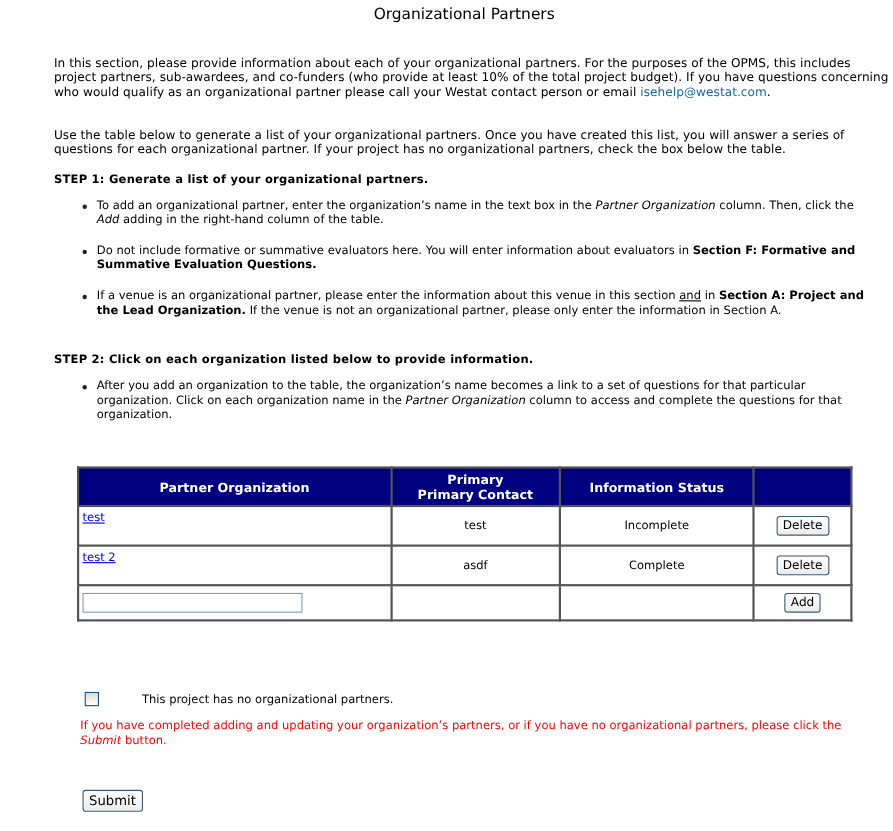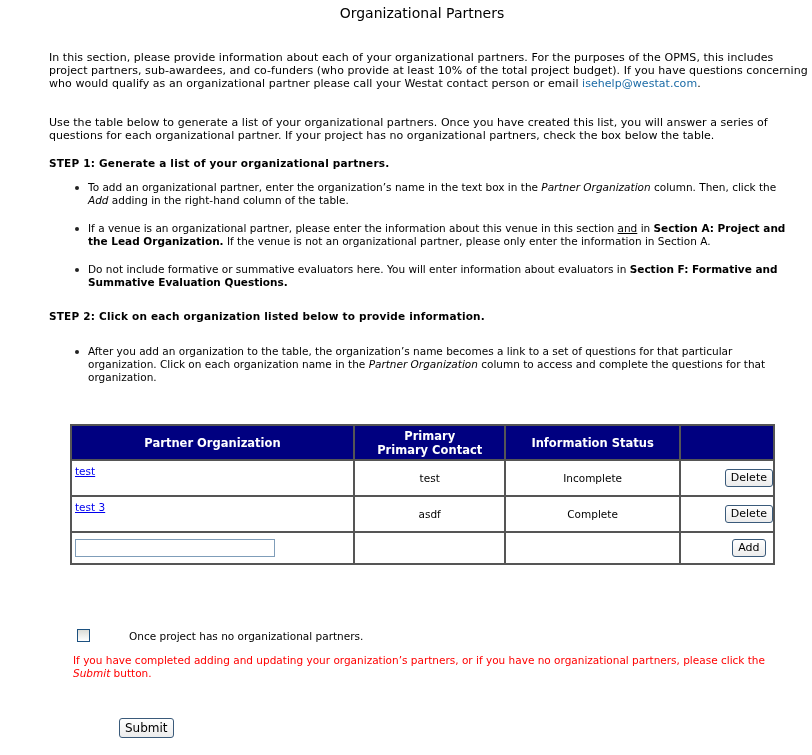--- a/index.html
+++ b/index.html
@@ -12,21 +12,21 @@
       font-size: 14px; color: #000;
     }
     .para {
       position: absolute; left: 49px; width: 760px; line-height: 13px; font-size: 11px;
       letter-spacing: 0.05px;
     }
     .p1 { top: 51px; }
     .p2 { top: 116px; }
     .step { position: absolute; left: 49px; font-weight: bold; font-size: 10.5px; letter-spacing: 0.2px; }
     .step1 { top: 157px; }
-    .step2 { top: 310px; text-align: right; }
+    .step2 { top: 321px; text-align: right; }
     ul.bullets { position: absolute; left: 70px; width: 730px; margin: 0; padding: 0; list-style: none; }
     ul.bullets li { position: relative; padding-left: 18px; line-height: 13px; font-size: 10.5px; }
     ul.bullets li::before {
       content: ""; position: absolute; left: 5px; top: 5px; width: 4px; height: 4px;
       background: #222; border-radius: 50%;
     }
     .ul1 { top: 181px; }
     .ul1 li { margin-bottom: 15px; }
     .ul2 { top: 345px; }
     .email { color: #1a6aa6; text-decoration: none; }
@@ -48,21 +48,21 @@
     table.partners td.org { text-align: left; vertical-align: top; padding: 4px 3px 0 3px; }
     table.partners td.org-input { text-align: left; vertical-align: middle; padding: 0 3px; }
     .col1 { width: 283px; }
     .col2 { width: 152px; }
     .col3 { width: 175px; }
     .col4 { width: 87px; }
 
     .btn {
       font-family: "DejaVu Sans", sans-serif; font-size: 11px; color: #000;
       background: linear-gradient(#ffffff, #ececec); border: 1px solid #3a5a7a; border-radius: 3px;
-      padding: 1px 5px; height: 18px; line-height: 14px; cursor: pointer; margin-left: 44px;
+      padding: 1px 5px; height: 18px; line-height: 14px; cursor: pointer;
     }
     .text-input {
       width: 200px; height: 18px; border: 1px solid #7f9db9; padding: 0 2px; box-sizing: border-box;
       font-family: "DejaVu Sans", sans-serif; font-size: 11px;
     }
     .checkbox {
       position: absolute; left: 77px; top: 629px; width: 11px; height: 11px;
       border: 1px solid #1c5180; background: linear-gradient(#dcdcd6, #ffffff); cursor: pointer;
     }
     .checkbox-label { position: absolute; left: 129px; top: 630px; font-size: 10.5px; }
@@ -77,22 +77,22 @@
 <div class="title">Organizational Partners</div>
 
 <div class="para p1"><span>In this section, please provide information about each of your organizational partners. For the purposes of the OPMS, this includes project partners, sub-awardees, and co-funders (who provide at least 10% of the total project budget). If you have questions concerning who would qualify as an organizational partner please call your Westat contact person or email </span><a class="email" href="#">isehelp@westat.com</a><span>.</span></div>
 
 <div class="para p2">Use the table below to generate a list of your organizational partners. Once you have created this list, you will answer a series of questions for each organizational partner. If your project has no organizational partners, check the box below the table.</div>
 
 <div class="step step1">STEP 1: Generate a list of your organizational partners.</div>
 
 <ul class="bullets ul1">
   <li><span>To add an organizational partner, enter the organization’s name in the text box in the </span><em>Partner Organization</em><span> column. Then, click the </span><em>Add</em><span> adding in the right-hand column of the table.</span></li>
+  <li><span>Do not include formative or summative evaluators here. You will enter information about evaluators in </span><strong>Section F: Formative and Summative Evaluation Questions.</strong></li>
   <li><span>If a venue is an organizational partner, please enter the information about this venue in this section </span><u>and</u><span> in </span><strong>Section A: Project and the Lead Organization.</strong><span> If the venue is not an organizational partner, please only enter the information in Section A.</span></li>
-  <li><span>Do not include formative or summative evaluators here. You will enter information about evaluators in </span><strong>Section F: Formative and Summative Evaluation Questions.</strong></li>
 </ul>
 
 <div class="step step2">STEP 2: Click on each organization listed below to provide information.</div>
 
 <ul class="bullets ul2">
   <li><span>After you add an organization to the table, the organization’s name becomes a link to a set of questions for that particular organization. Click on each organization name in the </span><em>Partner Organization</em><span> column to access and complete the questions for that organization.</span></li>
 </ul>
 
 <table class="partners">
   <thead>
@@ -104,32 +104,32 @@
     </tr>
   </thead>
   <tbody>
     <tr>
       <td class="org"><a class="rowlink" href="#">test</a></td>
       <td>test</td>
       <td>Incomplete</td>
       <td><button class="btn">Delete</button></td>
     </tr>
     <tr>
-      <td class="org"><a class="rowlink" href="#">test 3</a></td>
+      <td class="org"><a class="rowlink" href="#">test 2</a></td>
       <td>asdf</td>
       <td>Complete</td>
       <td><button class="btn">Delete</button></td>
     </tr>
     <tr>
       <td class="org-input"><input type="text" class="text-input" value="" style=""></td>
       <td></td>
       <td></td>
       <td><button class="btn">Add</button></td>
     </tr>
   </tbody>
 </table>
 
 <div class="checkbox"></div>
-<div class="checkbox-label">Once project has no organizational partners.</div>
+<div class="checkbox-label">This project has no organizational partners.</div>
 
 <div class="red-note"><span>If you have completed adding and updating your organization’s partners, or if you have no organizational partners, please click the </span><em>Submit</em><span> button.</span></div>
 
 <button class="btn submit">Submit</button>
 
 </body></html>

